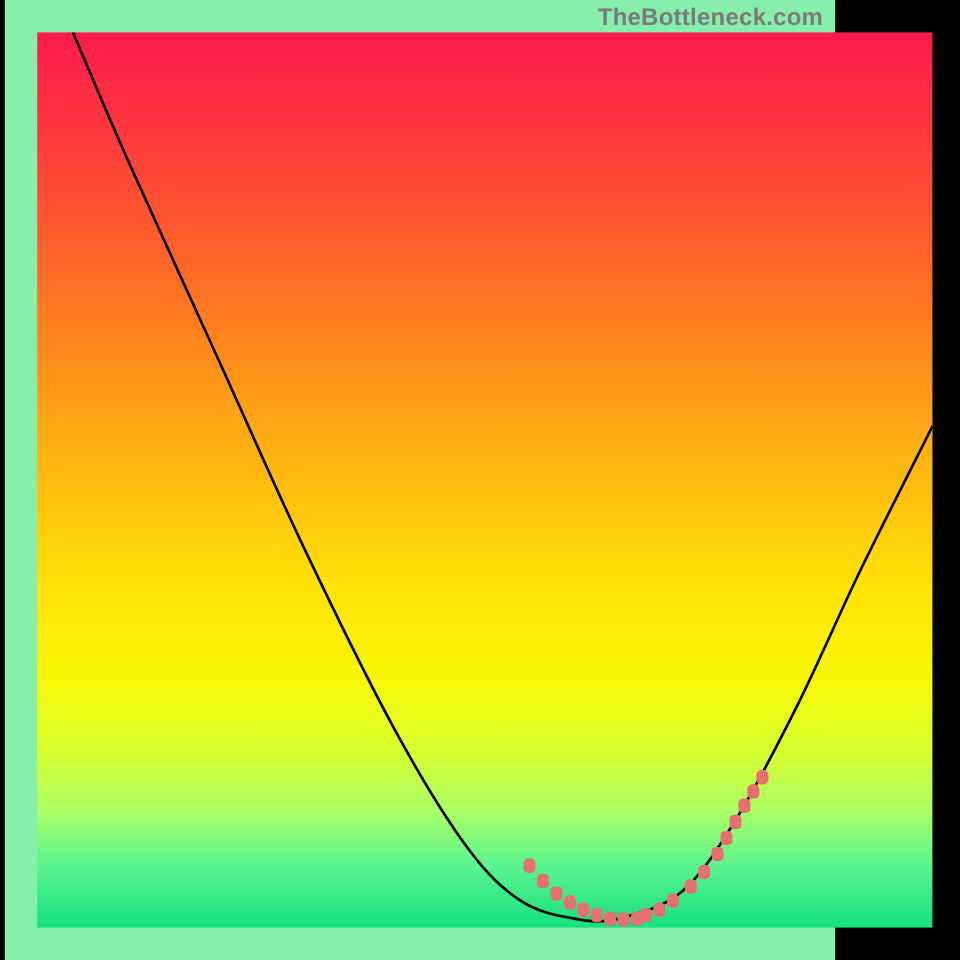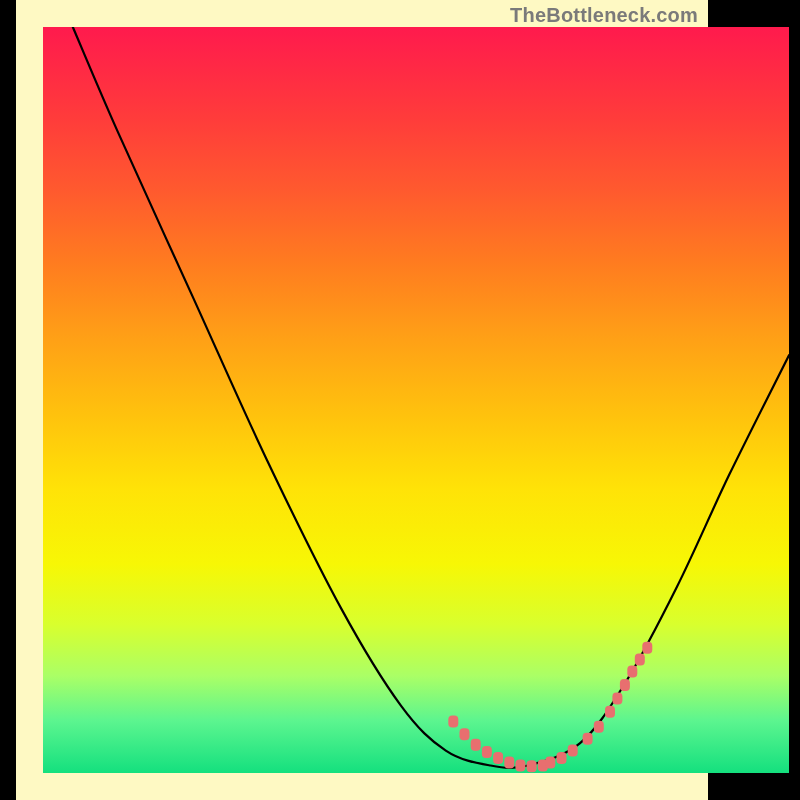--- a/index.html
+++ b/index.html
@@ -5,25 +5,25 @@
   html, body {
     margin: 0;
     padding: 0;
     width: 800px;
     height: 800px;
     background: #000;
     overflow: hidden;
   }
   .frame {
     position: absolute;
-    left: 16px;
+    left: 4px;
     top: 0;
     width: 692px;
     height: 800px;
-    background: #fef9c3;
+    background: #86efac;
   }
   .plot-area {
     position: absolute;
     left: 27px;
     top: 27px;
     width: 746px;
     height: 746px;
     background: linear-gradient(to bottom,
       #ff1a4d 0%,
       #ff3b3b 12%,

